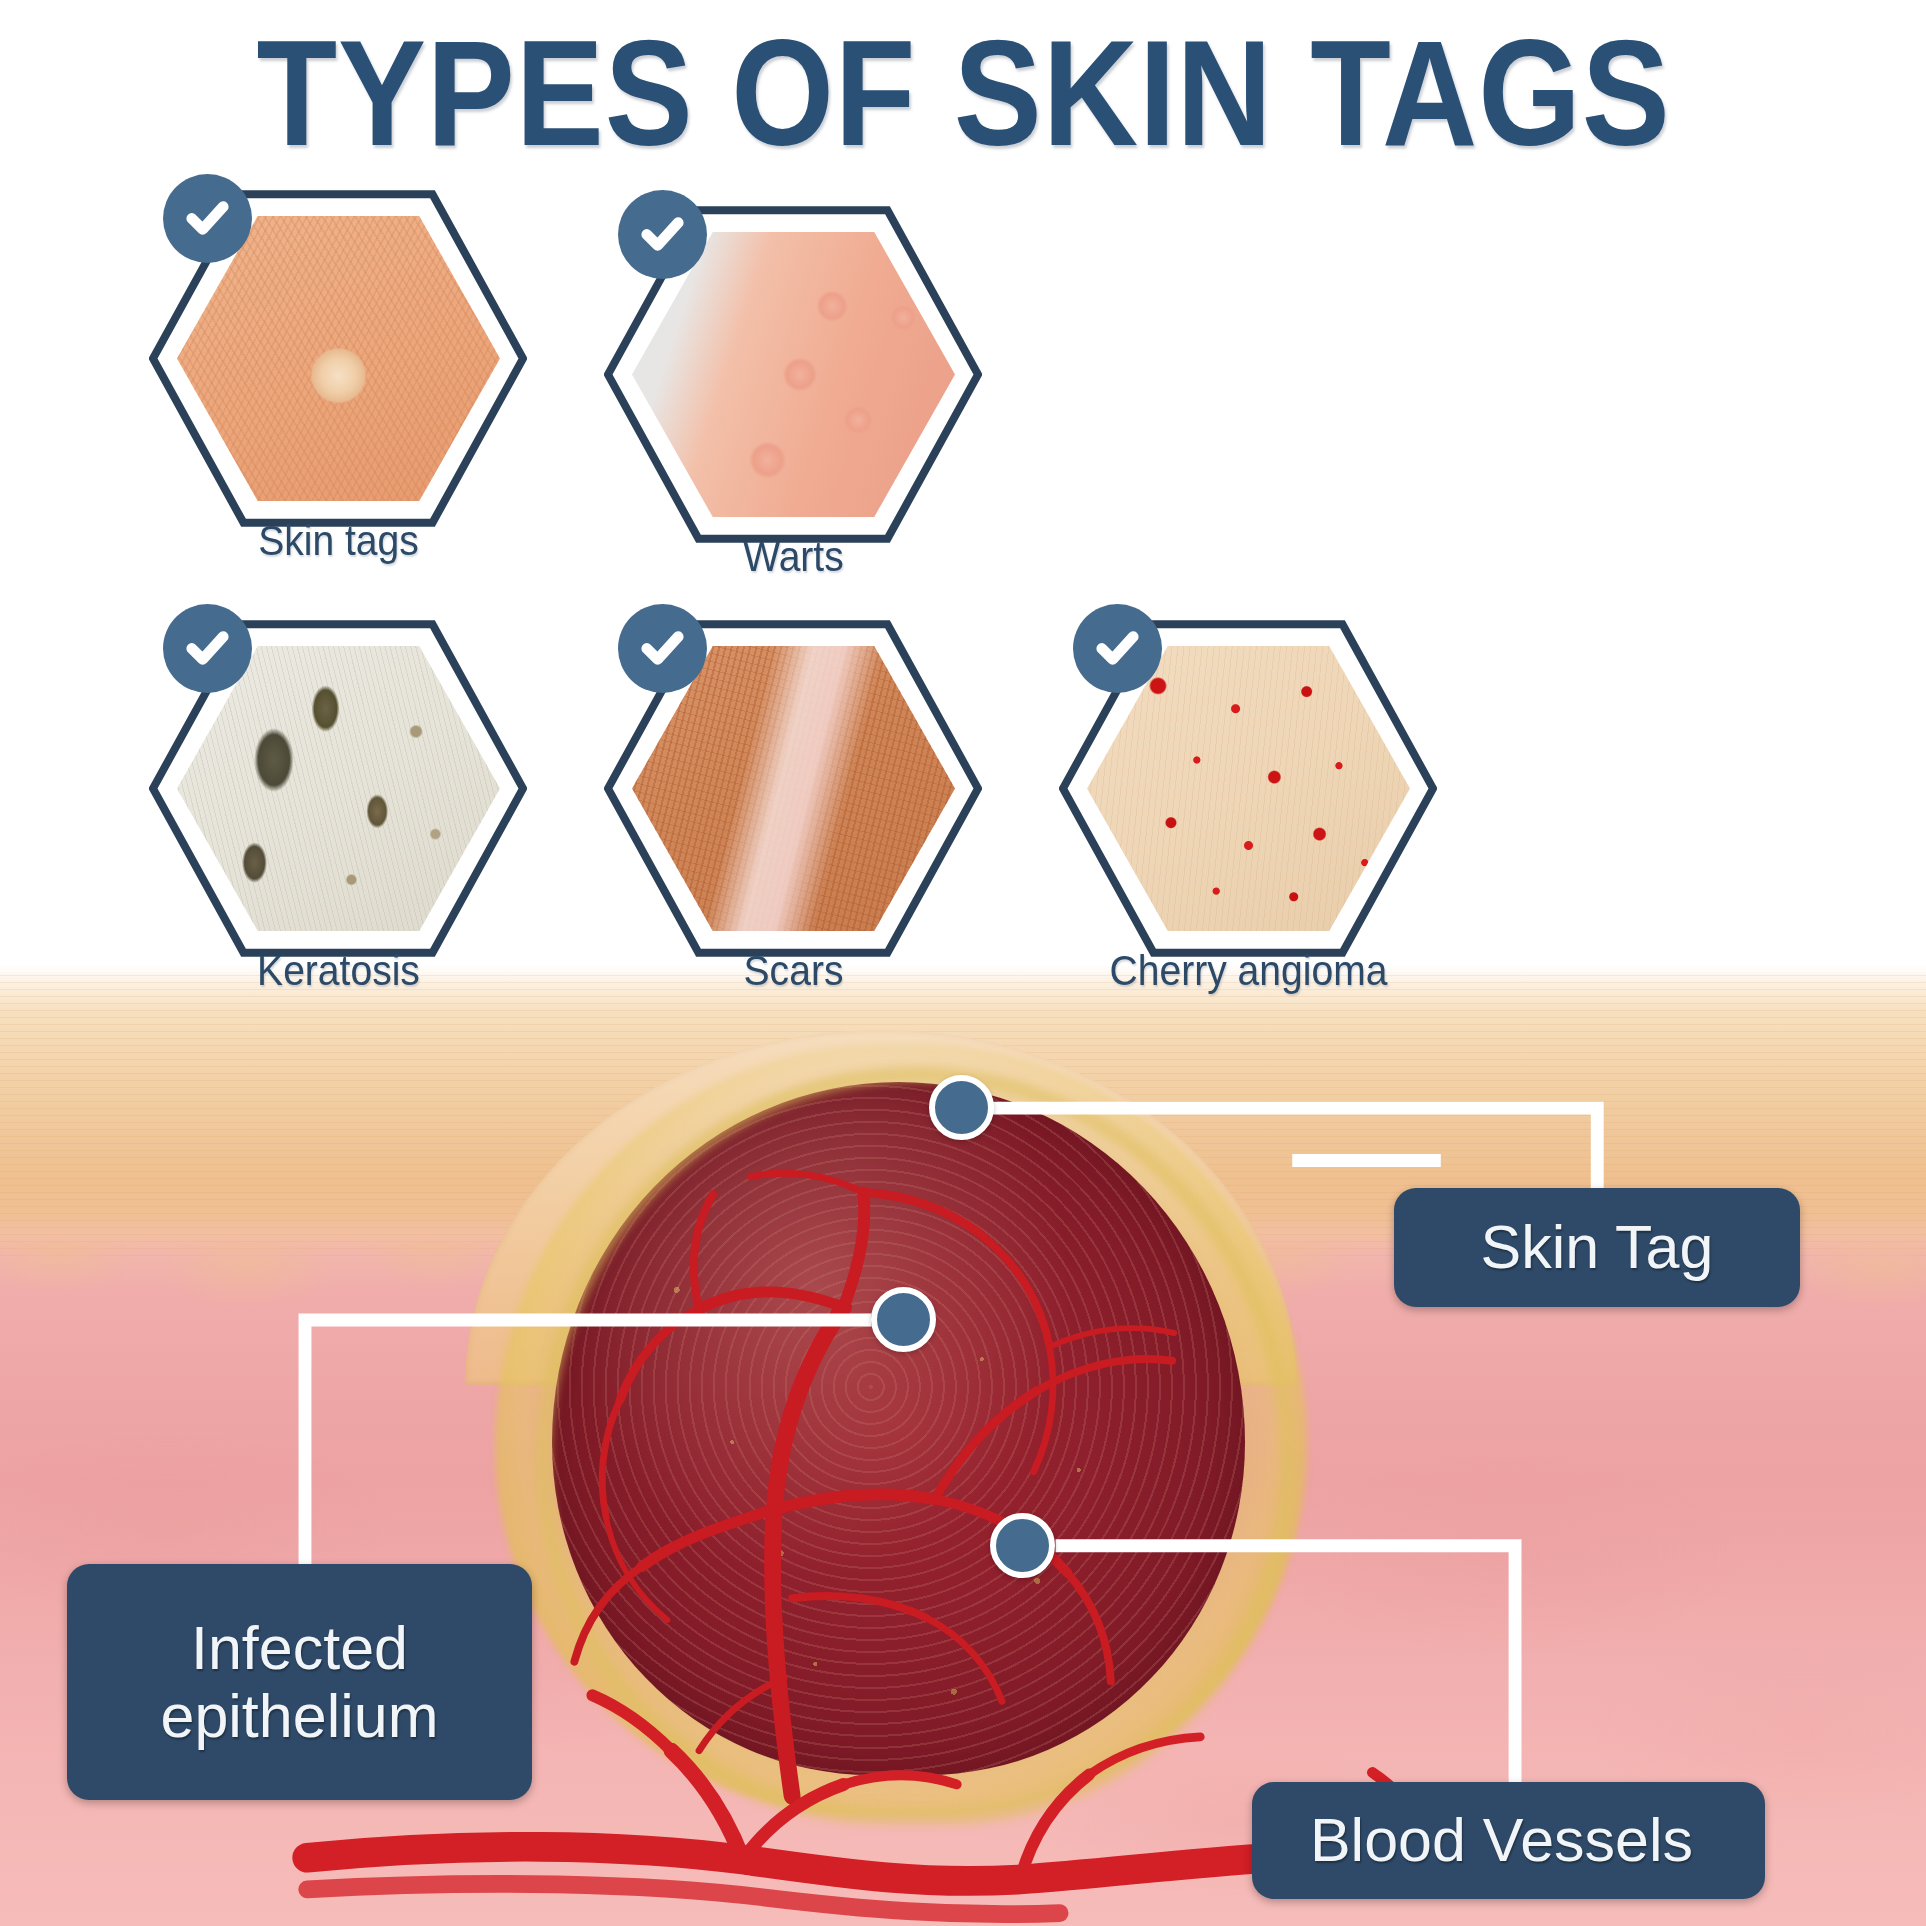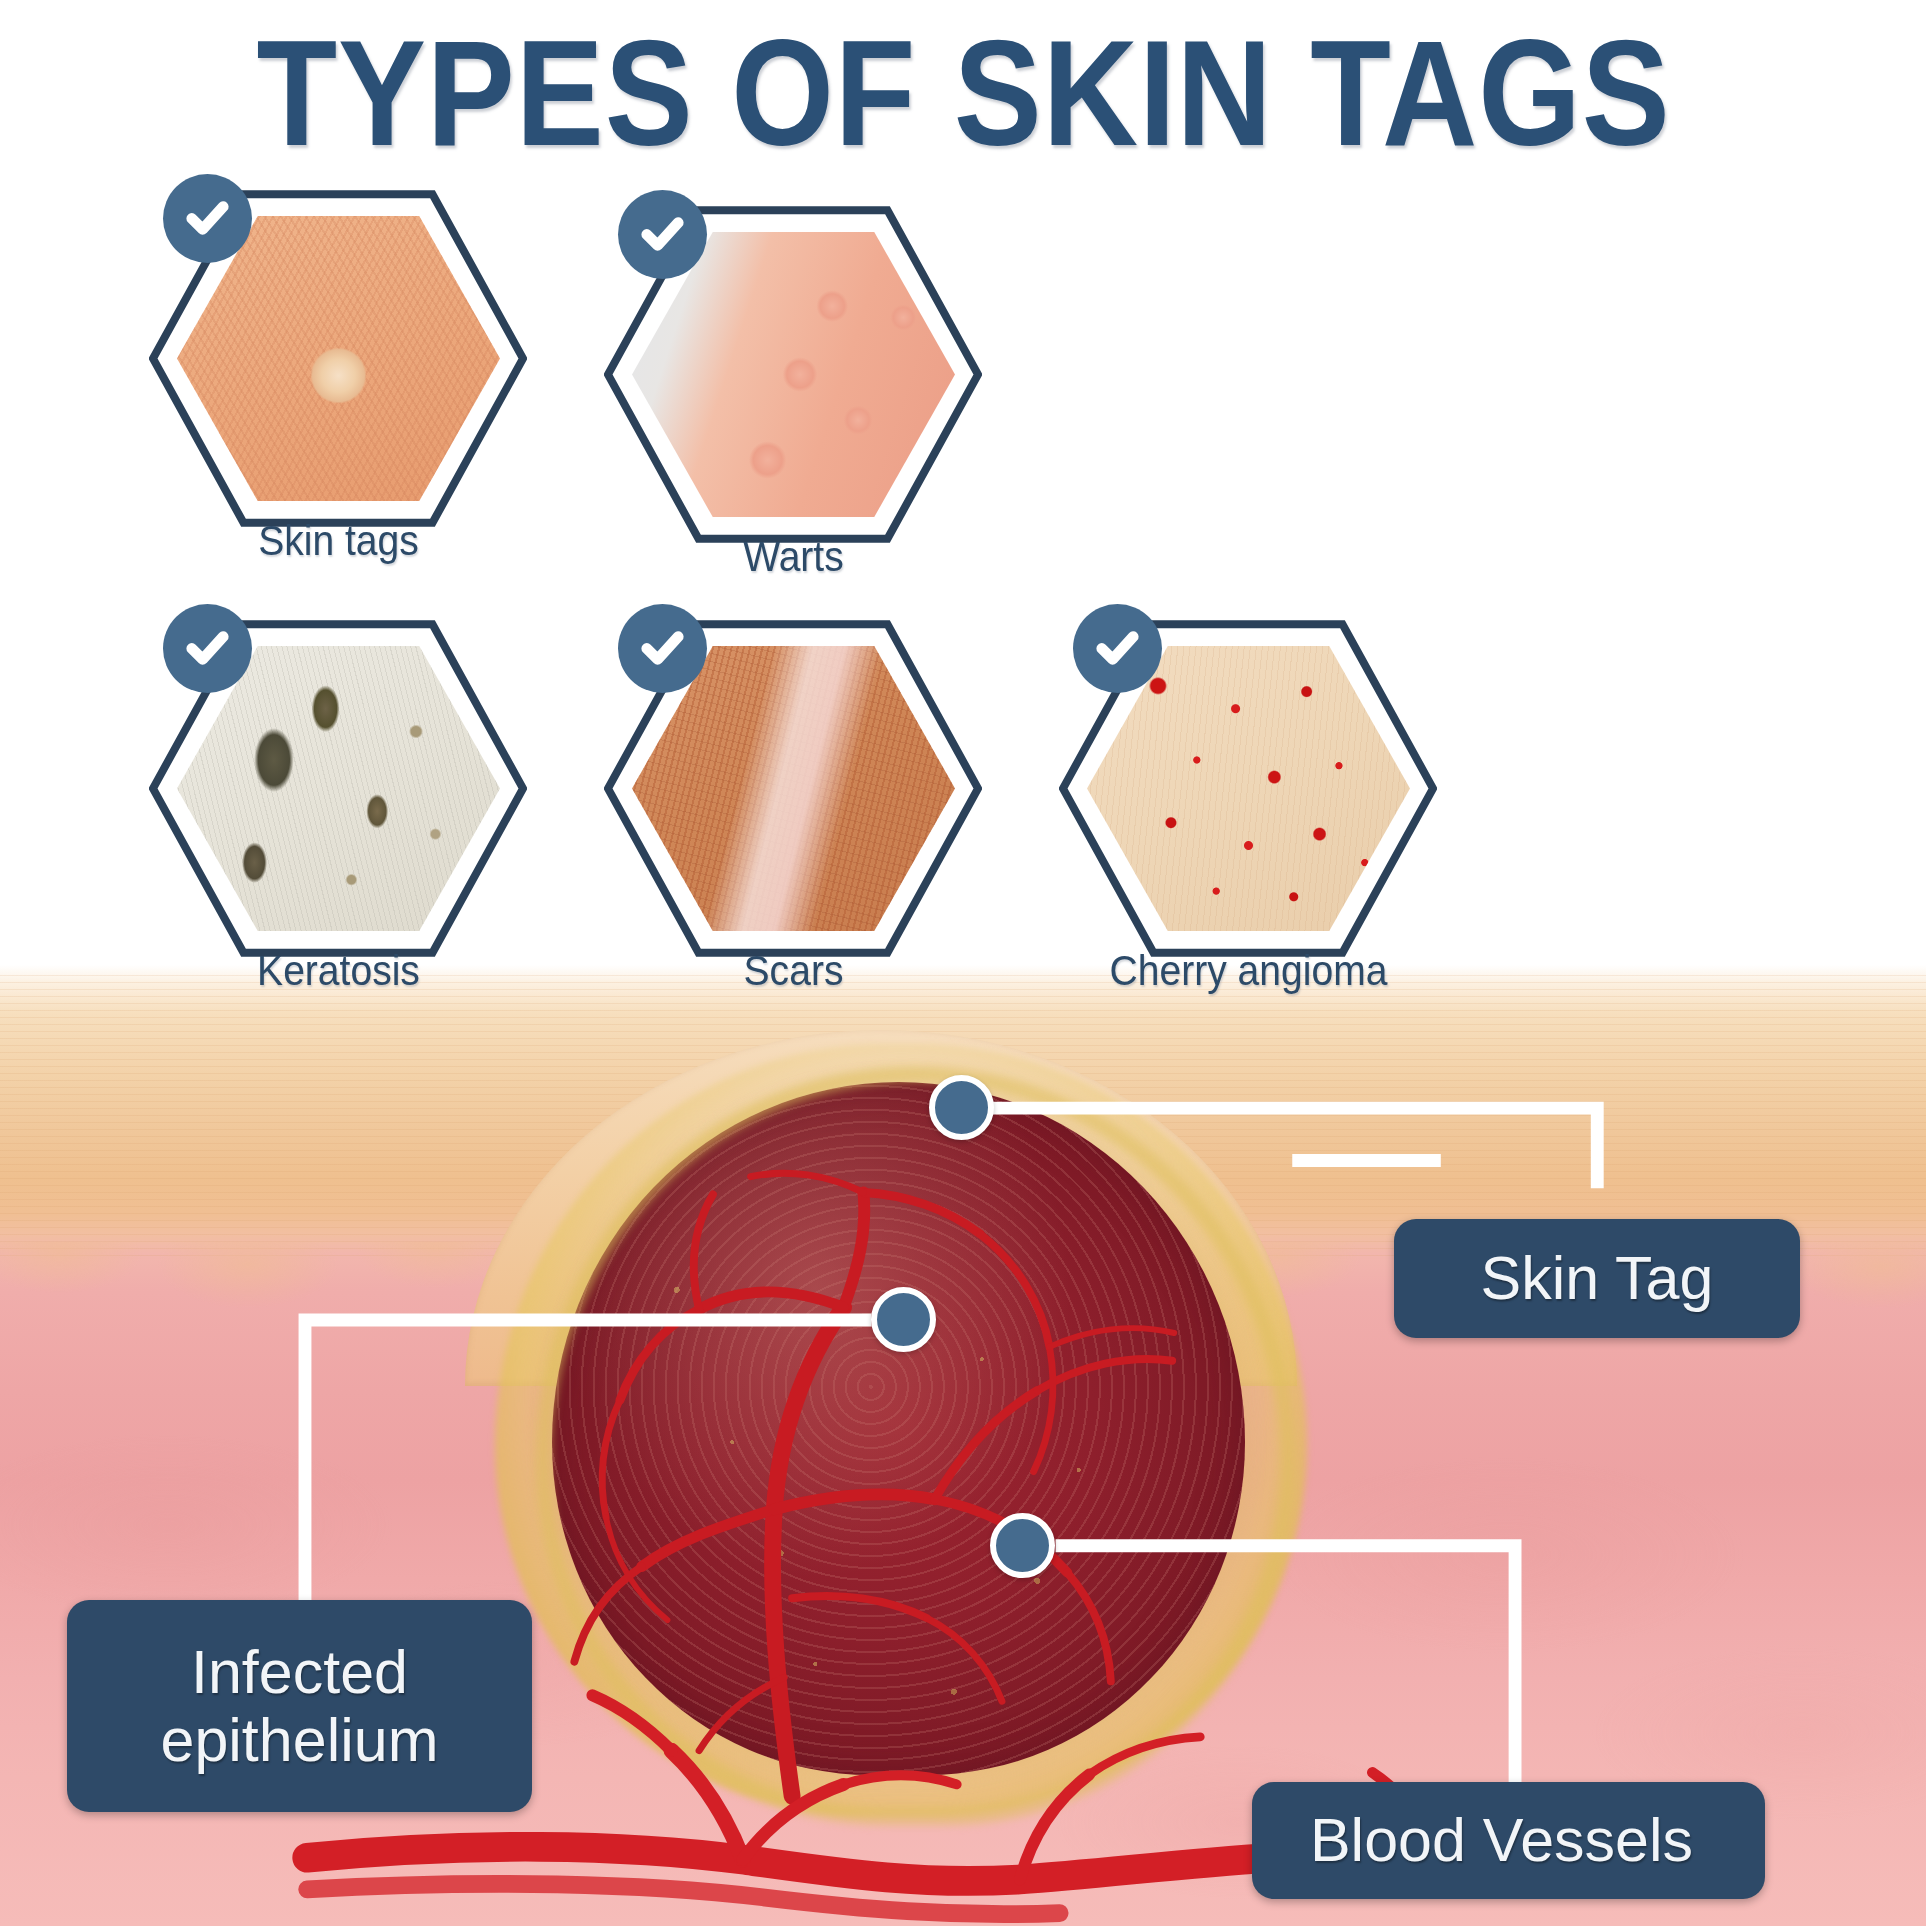--- a/index.html
+++ b/index.html
@@ -262,22 +262,22 @@
     display:flex;align-items:center;justify-content:center;
     text-align:center;
     font-weight:400;
     line-height:1.12;
     box-shadow:0 3px 9px rgba(0,0,0,0.28);
     z-index:30;
     padding:0 26px;
     box-sizing:border-box;
     text-shadow:1px 2px 2px rgba(0,0,0,0.35);
   }
-  #callout-skintag{left:1394px;top:1188px;width:406px;height:119px;font-size:61px;margin-top:31px;}
-  #callout-epithelium{left:67px;top:1600px;width:465px;height:212px;font-size:61px;text-align:center;}
+  #callout-skintag{left:1394px;top:1188px;width:406px;height:119px;font-size:61px;}
+  #callout-epithelium{left:67px;top:1564px;width:465px;height:236px;font-size:61px;text-align:center;}
   #callout-vessels{left:1252px;top:1782px;width:513px;height:117px;font-size:61px;padding-left:12px;}
 
   
   #leaders{position:absolute;left:0;top:0;width:1927px;height:1927px;z-index:20;overflow:visible;}
   .dot{
     position:absolute;width:65px;height:65px;border-radius:50%;
     background:#456B8E;border:6px solid #ffffff;
     box-sizing:border-box;z-index:25;
     box-shadow:0 2px 5px rgba(0,0,0,0.22);
   }

